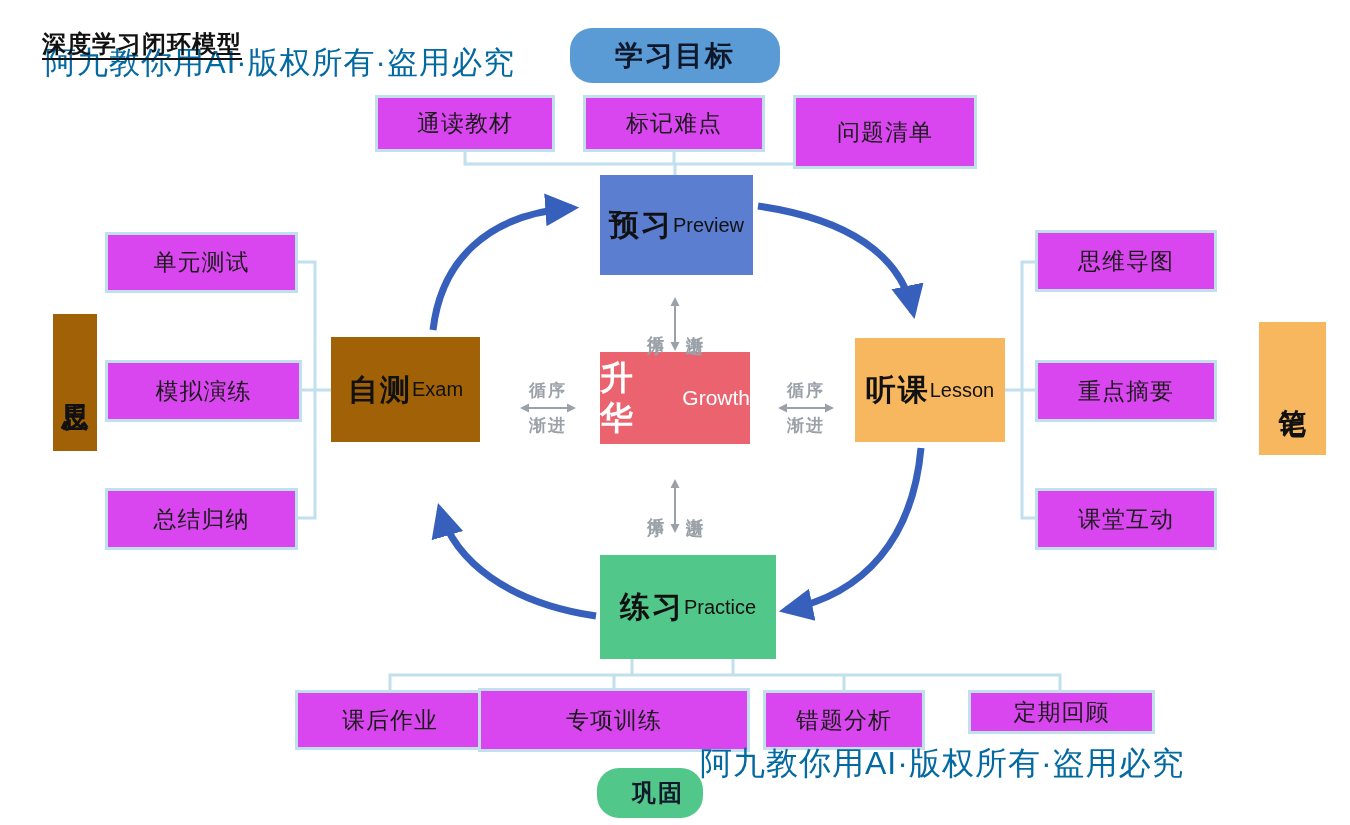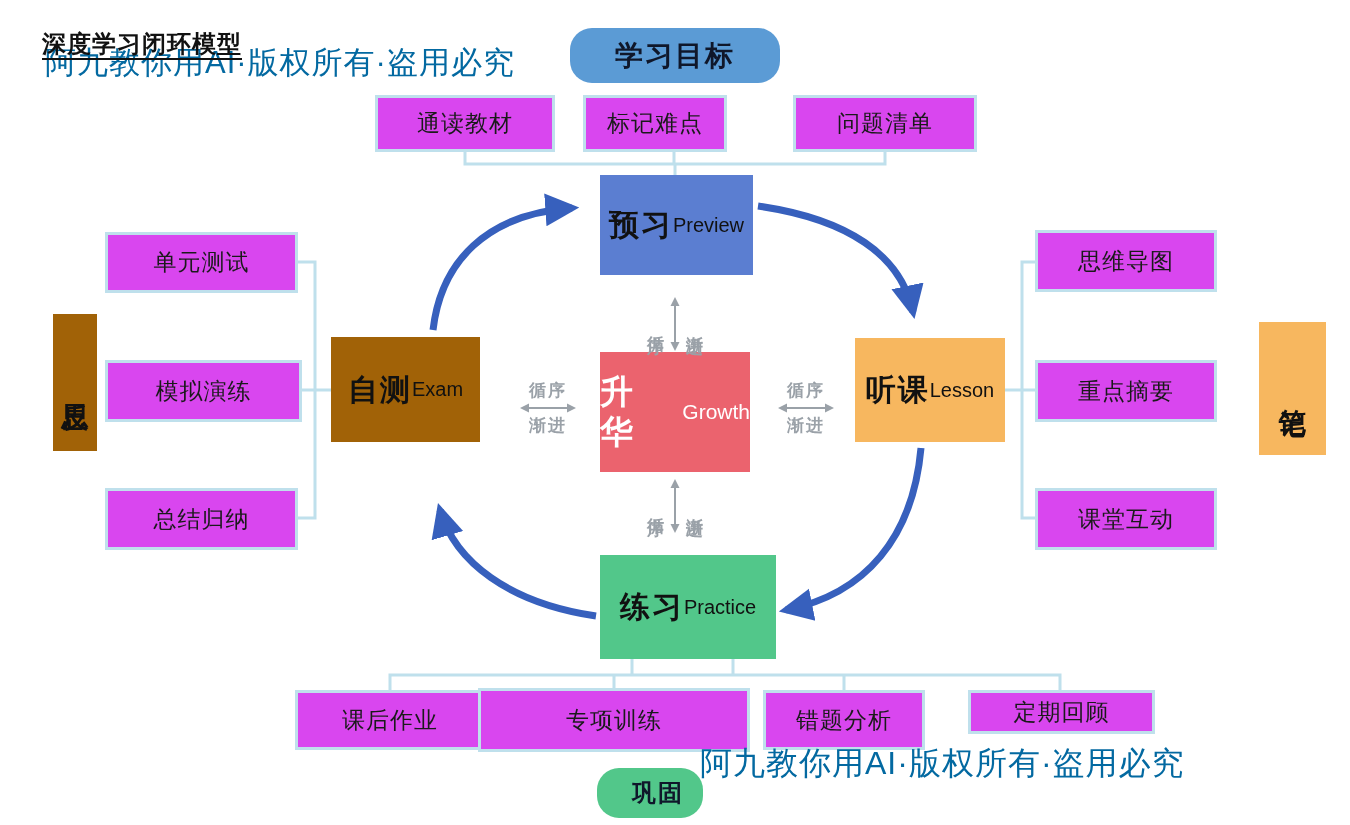--- a/index.html
+++ b/index.html
@@ -78,32 +78,32 @@
   <path d="M921 448 C913 537 866 594 786 610" stroke="#3760BD" stroke-width="7" fill="none" marker-end="url(#ah)"></path>
   <path d="M596 616 C509 603 455 562 440 510" stroke="#3760BD" stroke-width="7" fill="none" marker-end="url(#ah)"></path>
 </svg>
 
 <div class="abs wm wm-top">阿九教你用AI·版权所有·盗用必究</div>
 <div class="abs title">深度学习闭环模型</div>
 <div class="abs wm wm-bottom">阿九教你用AI·版权所有·盗用必究</div>
 
 <div class="abs chip n-goal" style="left:570px;top:28px;width:210px;height:55px;font-size:28px;">学习目标</div>
 <div class="abs wbox" style="left:375px;top:95px;width:180px;height:57px;">通读教材</div>
-<div class="abs wbox" style="left:583px;top:95px;width:144px;height:57px;">标记难点</div>
-<div class="abs wbox" style="left:793px;top:95px;width:184px;height:57px;">问题清单</div>
+<div class="abs wbox" style="left:583px;top:95px;width:182px;height:57px;">标记难点</div>
+<div class="abs wbox" style="left:793px;top:95px;width:184px;height:74px;">问题清单</div>
 
 <div class="abs node n-preview" style="left:600px;top:175px;width:153px;height:100px;">
   <span class="zh">预习</span>
   <span class="en">Preview</span>
 </div>
 <div class="abs node n-exam" style="left:331px;top:337px;width:149px;height:105px;">
   <span class="zh">自测</span>
   <span class="en">Exam</span>
 </div>
-<div class="abs node n-growth" style="left:600px;top:352px;width:150px;height:120px;gap:33px;">
+<div class="abs node n-growth" style="left:600px;top:352px;width:150px;height:92px;gap:33px;">
   <span class="zh">升华</span>
   <span class="en">Growth</span>
 </div>
 <div class="abs node n-lesson" style="left:855px;top:338px;width:150px;height:104px;">
   <span class="zh">听课</span>
   <span class="en">Lesson</span>
 </div>
 <div class="abs node n-practice" style="left:600px;top:555px;width:176px;height:104px;">
   <span class="zh">练习</span>
   <span class="en">Practice</span>

